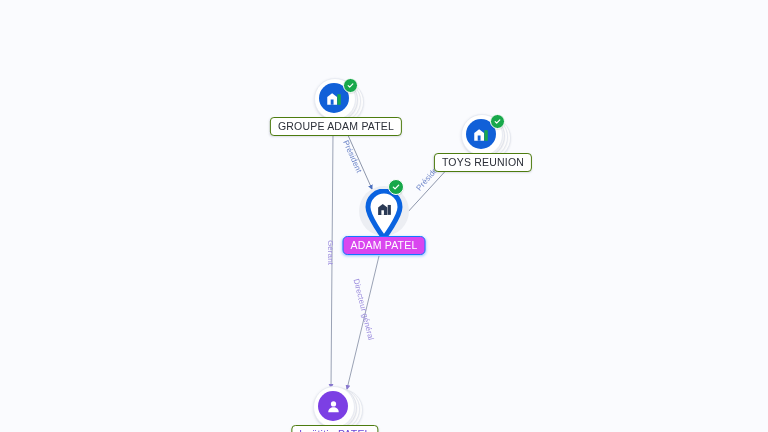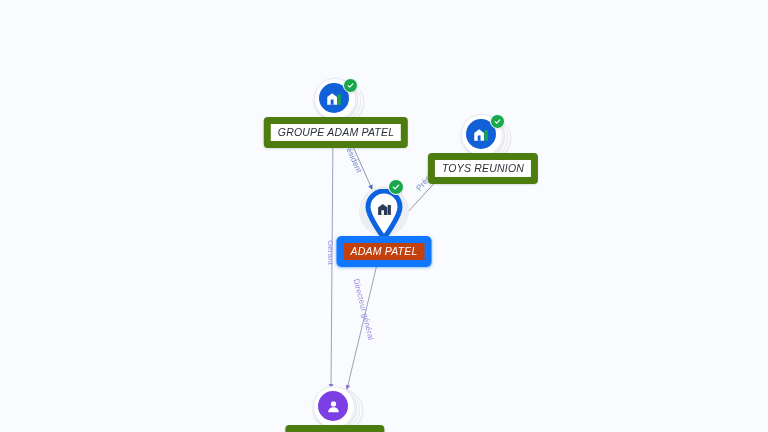--- a/index.html
+++ b/index.html
@@ -109,31 +109,30 @@
     justify-content: center;
     box-shadow: 0 1px 1px rgba(0,0,0,0.10);
   }
 
   
   .node-label {
     position: absolute;
     transform: translateX(-50%);
     white-space: nowrap;
     background: #ffffff;
-    border: 7px solid #4d7c0f;
+    border: 1px solid #4d7c0f;
     border-radius: 4px;
     padding: 2px 7px 3px 7px;
     font-size: 10.5px;
     letter-spacing: 0.2px;
     color: #2b2f38;
     box-shadow: 0 1px 2px rgba(30,40,80,0.13);
-    font-style: italic;
   }
   .node-label.selected {
-    background: #c2410c;
+    background: #d946ef;
     border-color: #1177ff;
     color: #ffffff;
     border-radius: 5px;
     box-shadow: 0 1px 3px rgba(17,119,255,0.45);
   }
   .node-label.purple-text { color: #6b46d6; }
 
   
   .edge-label {
     position: absolute;

